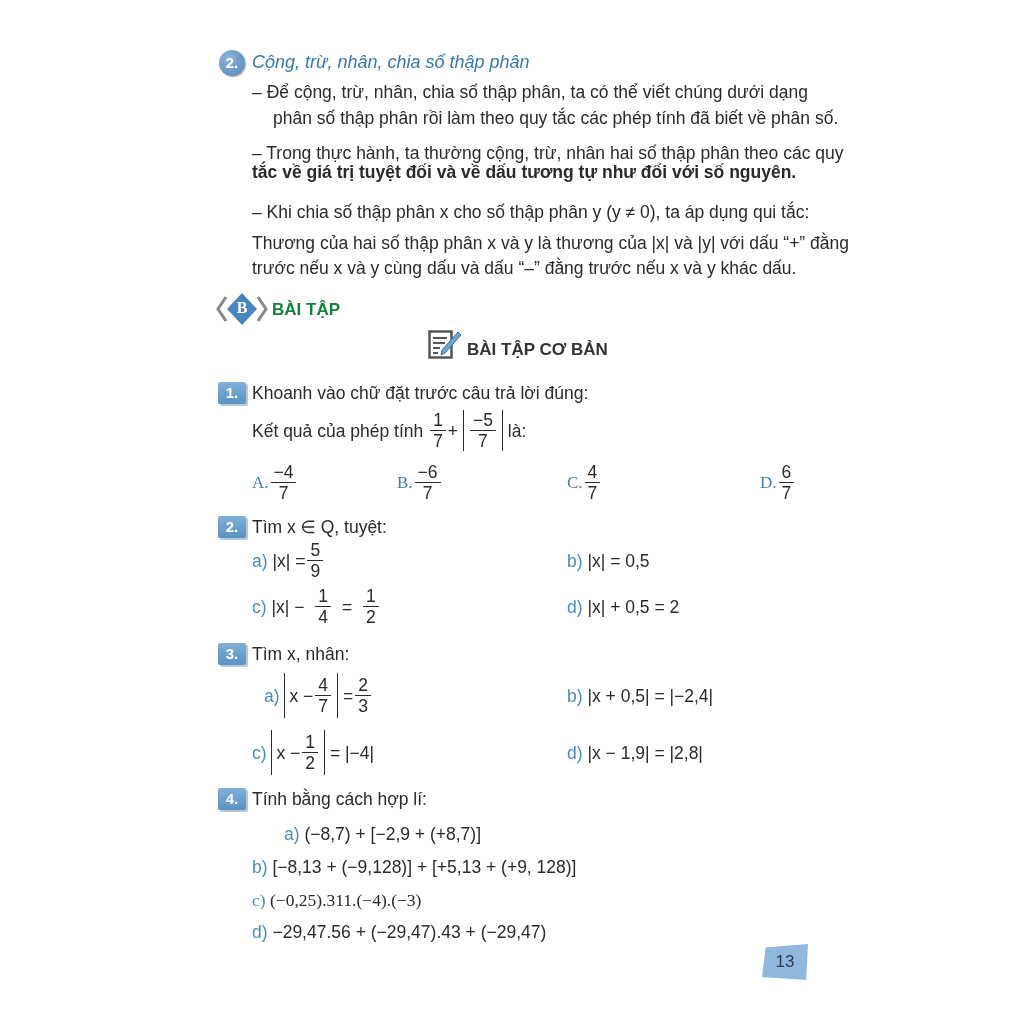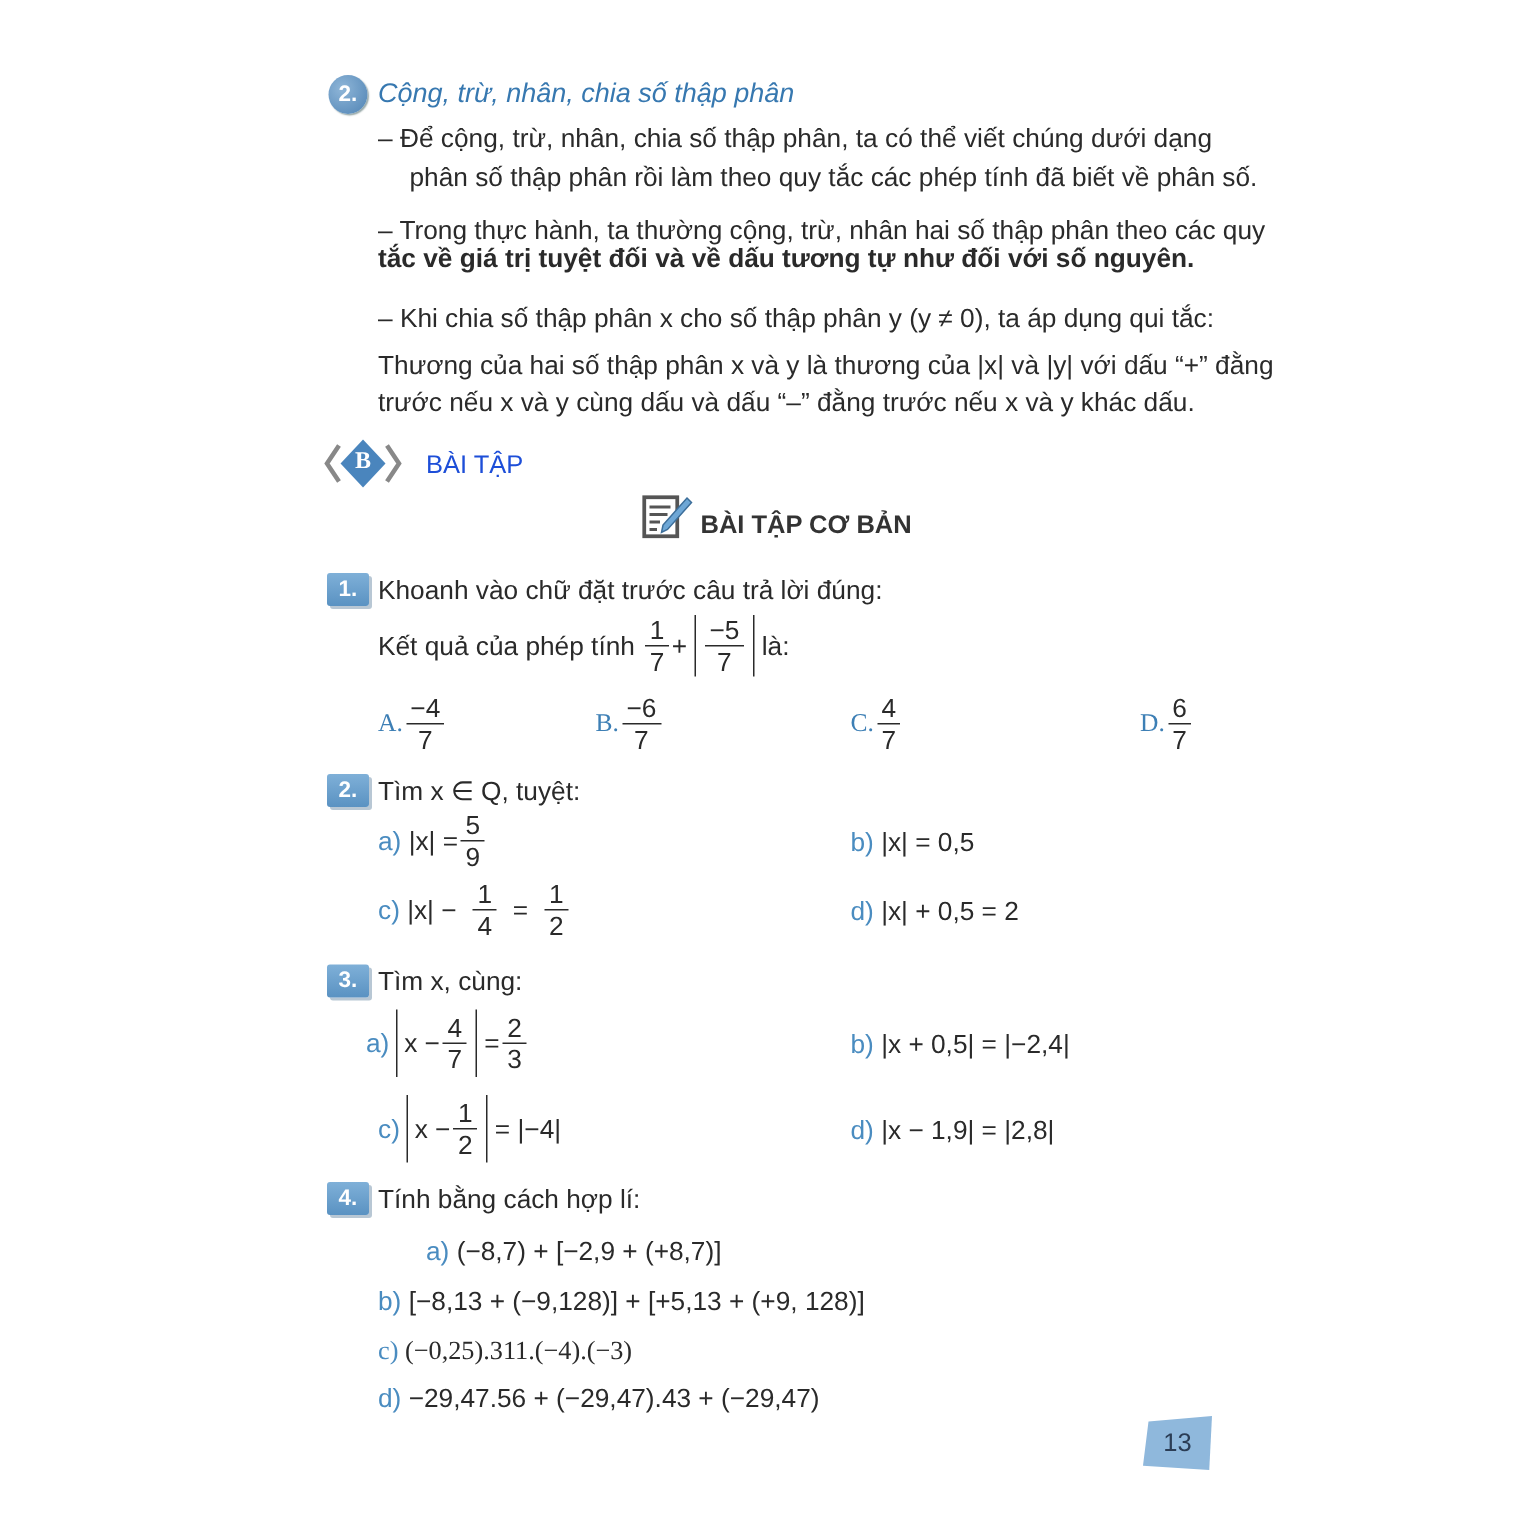--- a/index.html
+++ b/index.html
@@ -21,21 +21,21 @@
     width:28px; height:22px; background:linear-gradient(#7fb0d8,#5a92c2);
     color:#fff; font-weight:bold; font-size:15px; line-height:22px; text-align:center;
     border-radius:2px; box-shadow: 2px 2px 0 #b8c7d4;
   }
   .frac { display:inline-block; vertical-align:middle; text-align:center; margin:0 2px; }
   .frac .n { display:block; padding:0 3px; border-bottom:1.2px solid #2a2a2a; line-height:20px; }
   .frac .d { display:block; padding:0 3px; line-height:20px; }
   .absbar { display:inline-block; vertical-align:middle; border-left:1.3px solid #2a2a2a; border-right:1.3px solid #2a2a2a; padding:0 4px; }
   .opt-letter { font-family:"Liberation Serif", serif; color:#3d7fb5; font-size:17px; }
   .lbl { color:#4a8cc0; }
-  .bai-tap { font-weight:normal; color:#1d4ed8; font-size:17px;margin-left:12px; }
+  .bai-tap { font-weight:bold; color:#15803d; font-size:17px; }
   .btcb { font-weight:bold; color:#333; font-size:17px; }
   .pagenum {
     width:46px; height:36px; background:#8fb8dc;
     clip-path: polygon(8% 10%, 100% 0%, 96% 100%, 0% 92%);
     color:#2b3d55; font-size:17px; text-align:center; line-height:36px;
   }
 </style>
 </head>
 <body>
 
@@ -109,23 +109,23 @@
   <span style="vertical-align:middle;">|x| −</span>
   <span class="frac" style="margin:0 6px;"><span class="n">1</span><span class="d">4</span></span>
   <span style="vertical-align:middle;">=</span>
   <span class="frac" style="margin:0 6px;"><span class="n">1</span><span class="d">2</span></span>
 </div>
 <div class="abs txt" style="left:567px;top:596px;">
   <span class="lbl">d)</span> <span>|x| + 0,5 = 2</span>
 </div>
 
 <div class="abs num-box" style="left:218px;top:643px;"><span>3.</span></div>
-<div class="abs txt" style="left:252px;top:643px;">Tìm x, cùng:</div>
+<div class="abs txt" style="left:252px;top:643px;">Tìm x, nhân:</div>
 
-<div class="abs txt" style="left:244px;top:673px;">
+<div class="abs txt" style="left:264px;top:673px;">
   <span class="lbl" style="vertical-align:middle;">a)</span>
   <span class="absbar" style="padding:2px 4px;"><span style="vertical-align:middle;">x −</span><span class="frac"><span class="n">4</span><span class="d">7</span></span></span>
   <span style="vertical-align:middle;">=</span><span class="frac"><span class="n">2</span><span class="d">3</span></span>
 </div>
 <div class="abs txt" style="left:567px;top:685px;">
   <span class="lbl">b)</span> <span>|x + 0,5| = |−2,4|</span>
 </div>
 <div class="abs txt" style="left:252px;top:730px;">
   <span class="lbl" style="vertical-align:middle;">c)</span>
   <span class="absbar" style="padding:2px 4px;"><span style="vertical-align:middle;">x −</span><span class="frac"><span class="n">1</span><span class="d">2</span></span></span>

